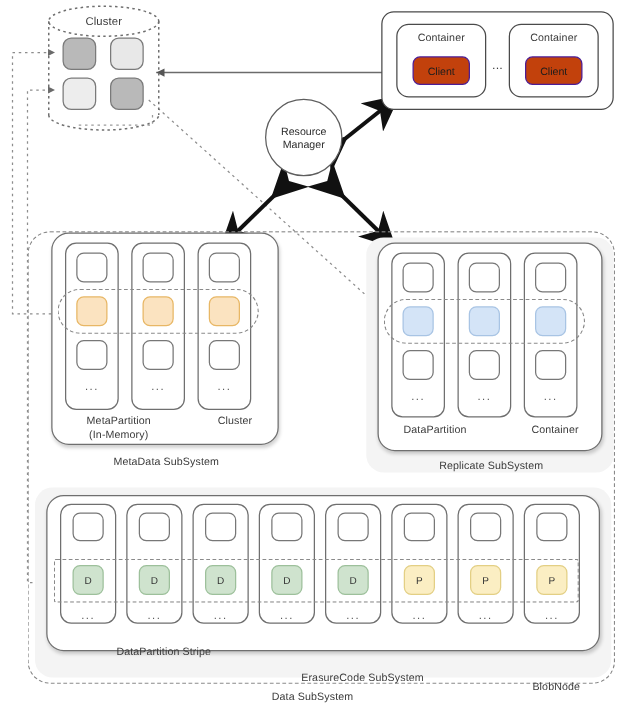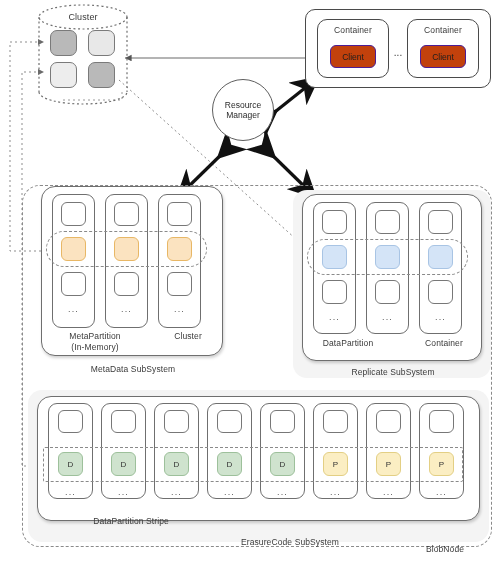--- a/index.html
+++ b/index.html
@@ -109,20 +109,21 @@
 
 
   <div class="rm" style="left:212px;top:79px;width:60px;height:60px;">
     <div>
       <div>Resource</div>
       <div>Manager</div>
     </div>
   </div>
 
   <div class="dashpill" style="left:22px;top:185px;width:470px;height:362px;border-radius:18px;"></div>
+  <div class="lbl" style="left:190px;top:552px;width:120px;">Data SubSystem</div>
 
   <div class="graypanel" style="left:293px;top:190px;width:198px;height:188px;"></div>
   <div class="graypanel" style="left:28px;top:390px;width:461px;height:152px;"></div>
 
   <div class="subsys" style="left:41px;top:186px;width:182px;height:170px;"></div>
 
   <div class="col" style="left:52px;top:194px;width:43px;height:134px;"></div>
   <div class="col" style="left:105px;top:194px;width:43px;height:134px;"></div>
   <div class="col" style="left:158px;top:194px;width:43px;height:134px;"></div>
 

